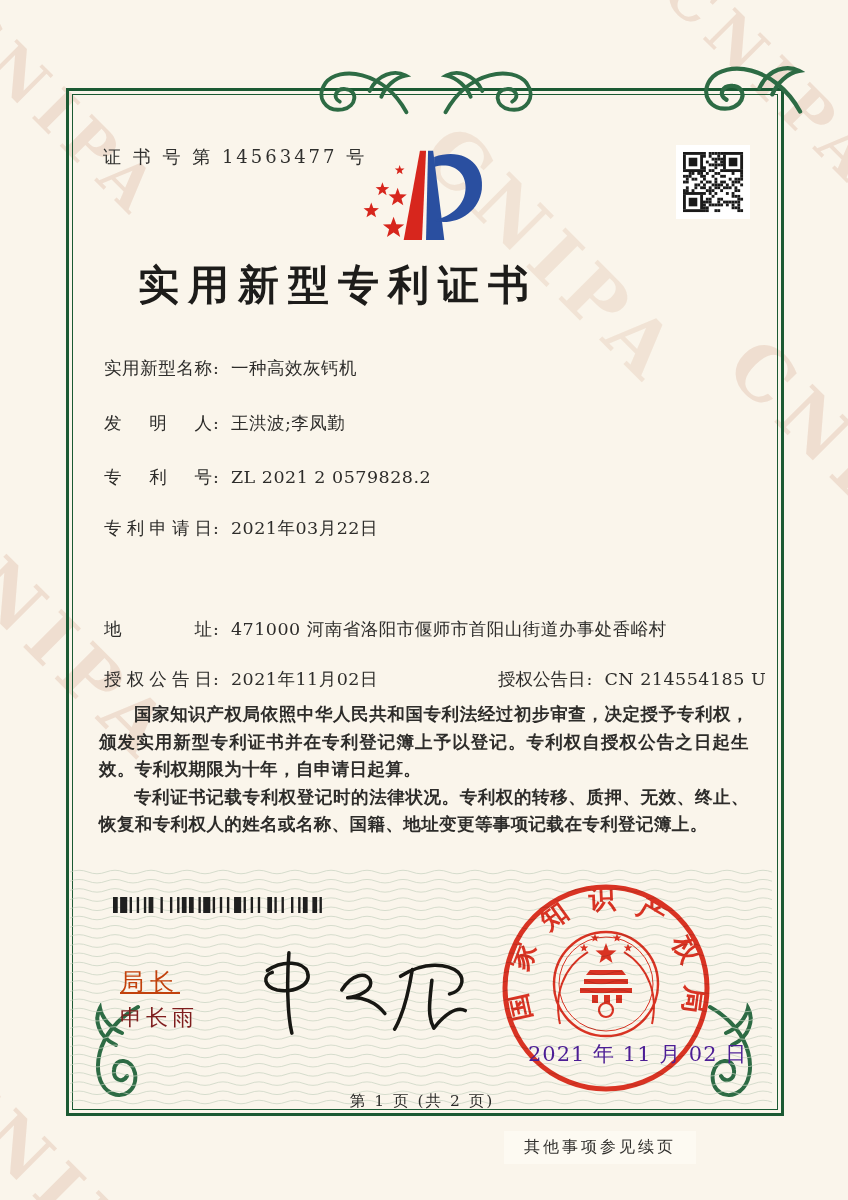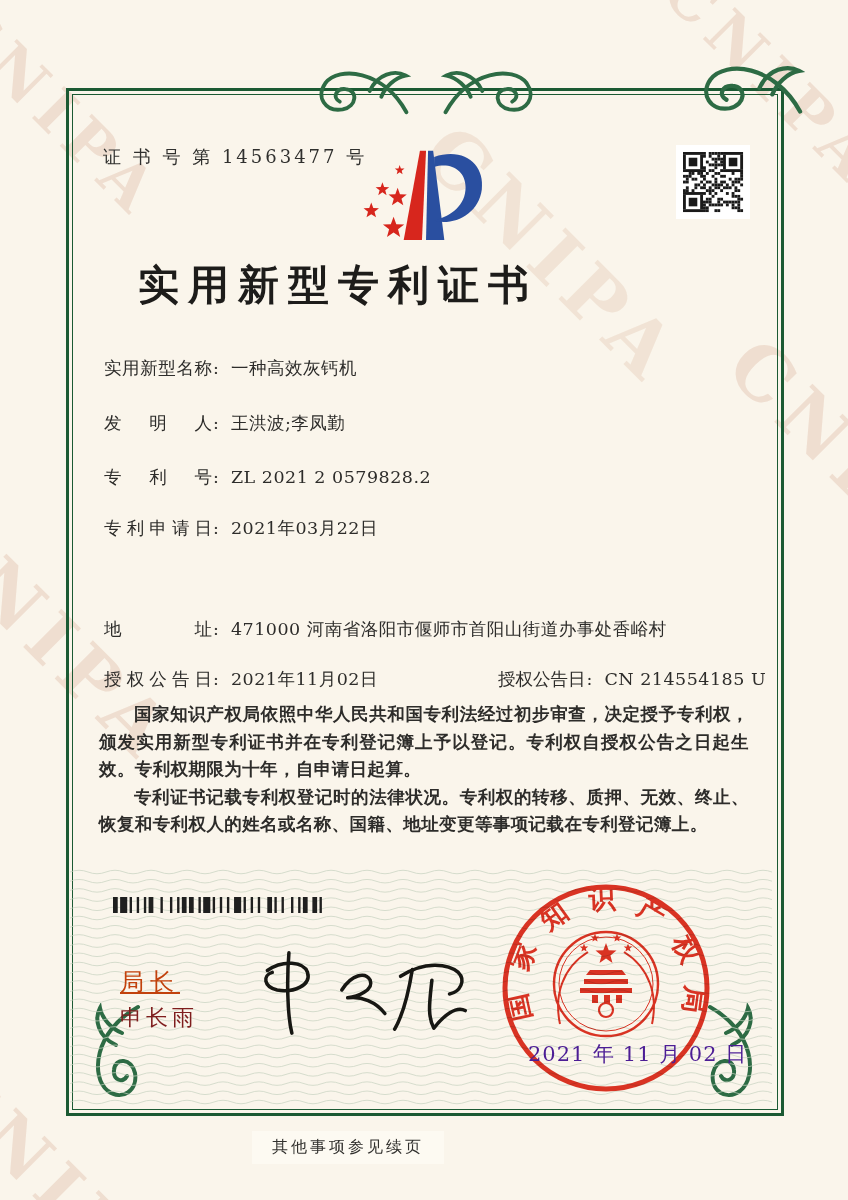--- a/index.html
+++ b/index.html
@@ -49,21 +49,21 @@
   .signature{position:absolute;left:238px;top:935px;width:235px;height:112px;z-index:4;}
   .signature path{stroke:#171713;stroke-width:3.6;fill:none;stroke-linecap:round;stroke-linejoin:round;}
 
   .seal{position:absolute;left:496px;top:878px;width:220px;height:220px;z-index:5;
         mix-blend-mode:multiply;opacity:.95;}
   .seal-date{position:absolute;left:528px;top:1040px;font-size:21px;letter-spacing:1px;
              color:#4c1d95;z-index:6;white-space:nowrap;}
 
   .pagefoot{position:absolute;left:66px;top:1091px;width:712px;text-align:center;
             font-size:15.5px;letter-spacing:2px;color:#2d2c2a;z-index:6;}
-  .contnote{position:absolute;left:0;top:1131px;width:696px;text-align:center;z-index:4;}
+  .contnote{position:absolute;left:0;top:1131px;width:696px;text-align:right;z-index:4;}
   .contnote span{display:inline-block;background:#fdfaf2;padding:6px 20px;font-size:16px;
                  letter-spacing:3px;color:#32312e;}
 </style>
 </head>
 <body>
 
 <div class="page">
 
   <div class="wm" style="left:-18px;top:-14px;font-size:62px;">CNIPA</div>
   <div class="wm" style="left:700px;top:-46px;font-size:62px;">CNIPA</div>
@@ -400,17 +400,18 @@
       <rect x="88" y="101" width="44" height="5" stroke="none"></rect>
       <rect x="84" y="110" width="52" height="5" stroke="none"></rect>
       <rect x="96" y="117" width="6" height="8" stroke="none"></rect>
       <rect x="108" y="117" width="6" height="8" stroke="none"></rect>
       <rect x="120" y="117" width="6" height="8" stroke="none"></rect>
       <circle cx="110" cy="132" r="7" fill="none" stroke-width="2.2"></circle>
     </g>
   </svg>
   <div class="seal-date">2021 年 11 月 02 日</div>
 
+  <div class="pagefoot">第 1 页 (共 2 页)</div>
   <div class="contnote">
     <span>其他事项参见续页</span>
   </div>
 
 </div>
 
 </body></html>

